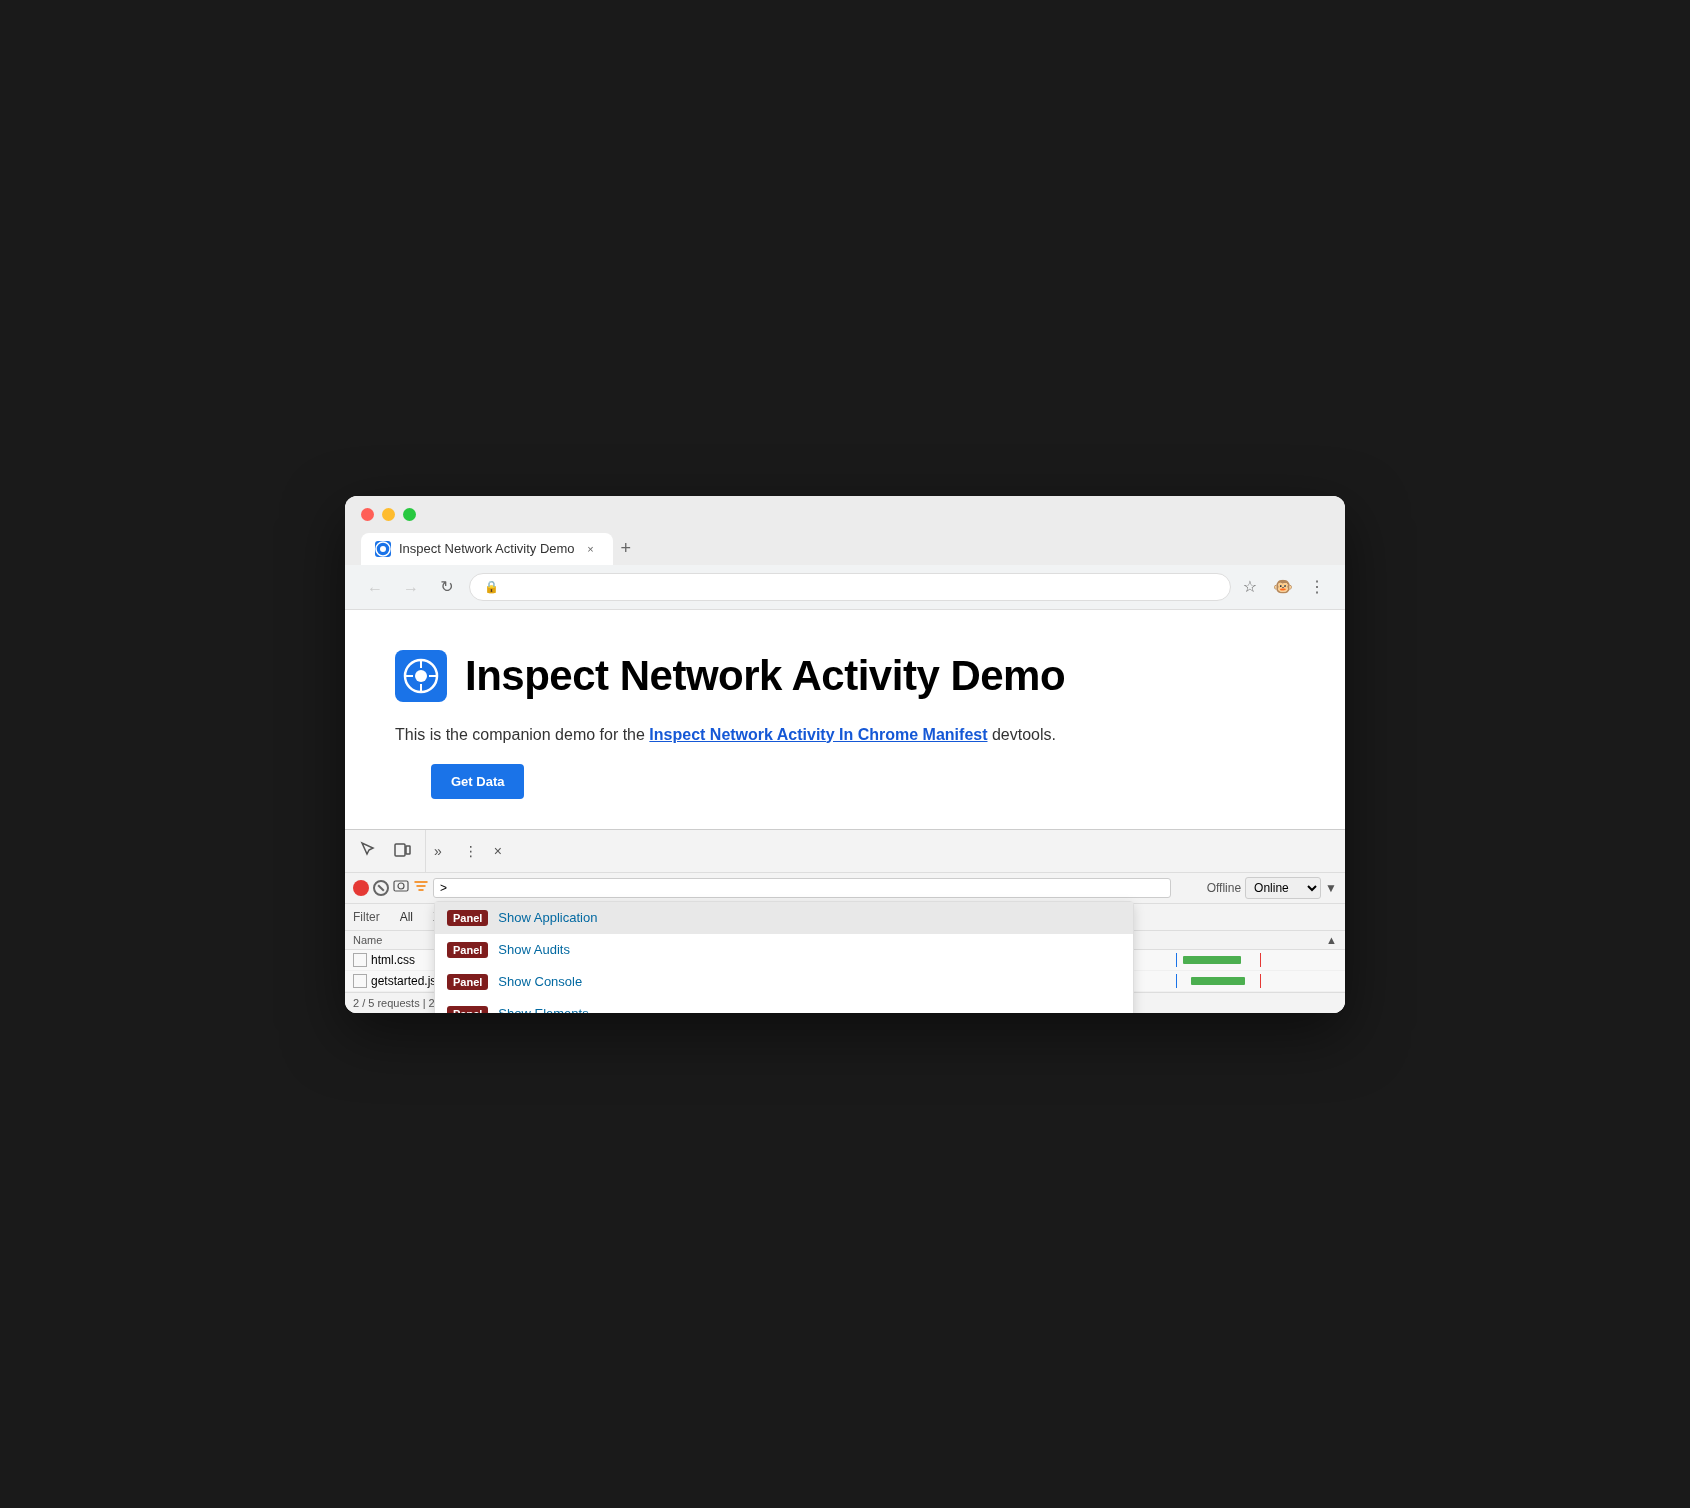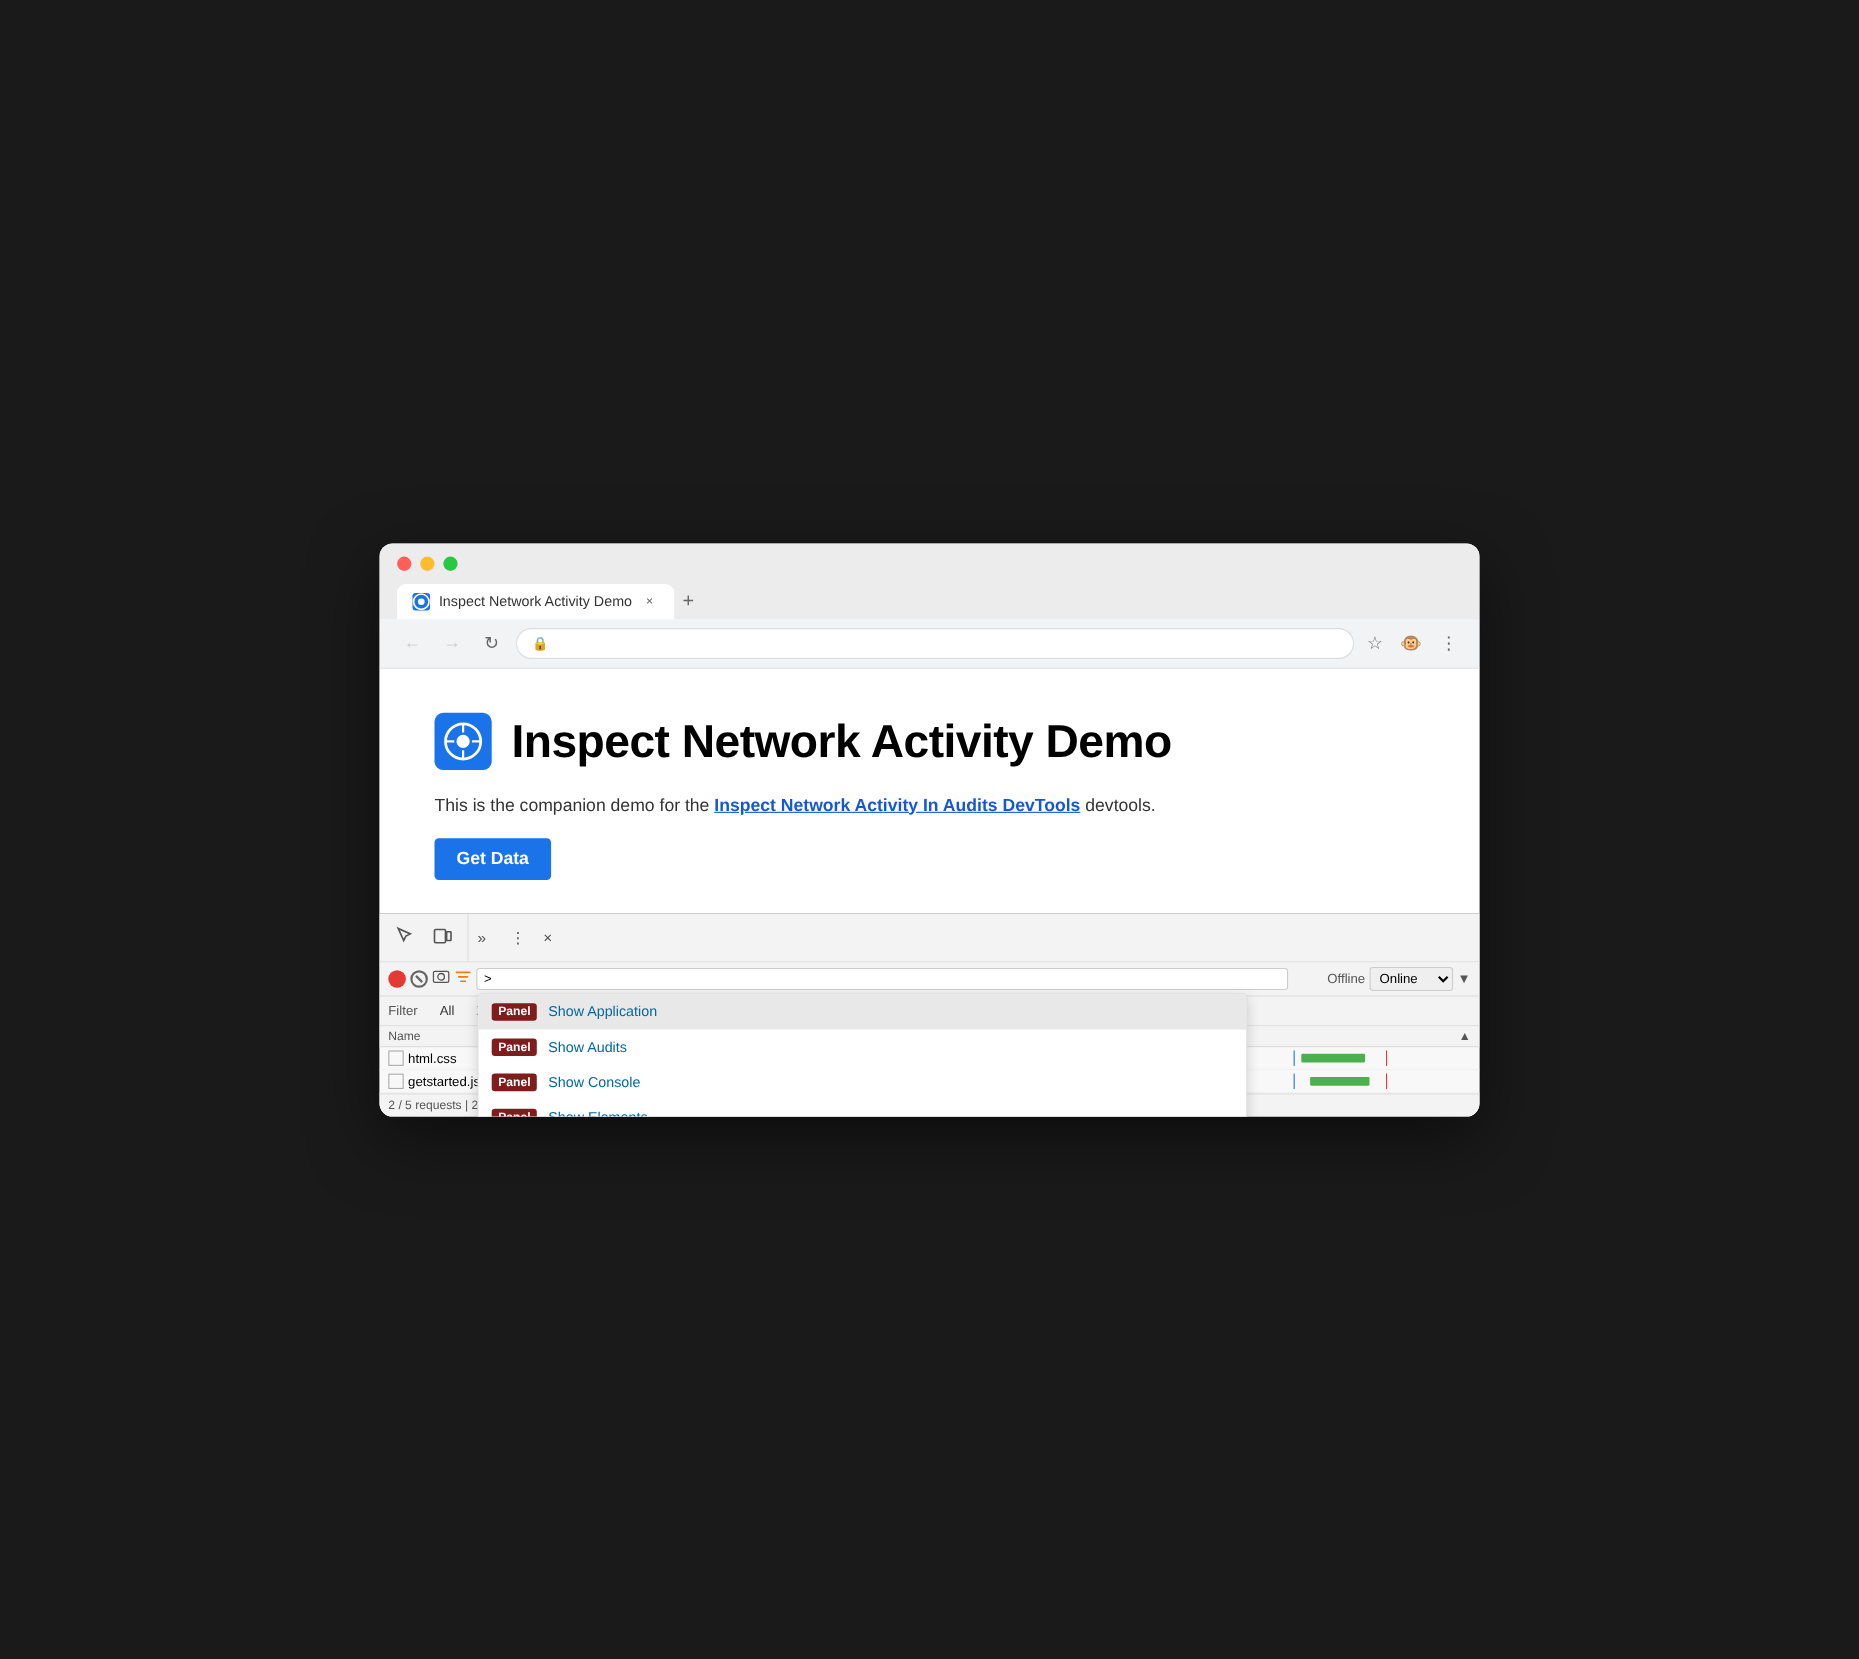--- a/index.html
+++ b/index.html
@@ -161,23 +161,24 @@
       color: #1558d6;
       text-decoration: underline;
       font-weight: 600;
     }
     .get-data-btn {
       background: #1a73e8;
       color: #fff;
       border: none;
       padding: 10px 20px;
       border-radius: 4px;
-      font-size: 16px;
+      font-size: 13px;
       font-weight: 600;
       cursor: pointer;
+      margin-left: 36px;
     }
     
     .devtools {
       background: #f8f8f8;
       border-top: 1px solid #ccc;
     }
     .devtools-toolbar {
       display: flex;
       align-items: center;
       background: #f3f3f3;
@@ -475,21 +476,21 @@
           <circle cx="18" cy="18" r="6" fill="white"></circle>
           <line x1="18" y1="2" x2="18" y2="10" stroke="white" stroke-width="2"></line>
           <line x1="18" y1="26" x2="18" y2="34" stroke="white" stroke-width="2"></line>
           <line x1="2" y1="18" x2="10" y2="18" stroke="white" stroke-width="2"></line>
           <line x1="26" y1="18" x2="34" y2="18" stroke="white" stroke-width="2"></line>
         </svg>
       </div>
       <h1 class="page-title">Inspect Network Activity Demo</h1>
     </div>
     <p class="page-description">
-      <span>This is the companion demo for the </span><a href="#">Inspect Network Activity In Audits DevTools</a><span> devtools.</span>
+      <span>This is the companion demo for the </span><a href="#">Inspect Network Activity In Chrome Manifest</a><span> devtools.</span>
     </p>
     <button class="get-data-btn">Get Data</button>
   </div>
 
   <div class="devtools">
 
     <div class="devtools-toolbar">
       <div class="devtools-inspect-btns">
         <div class="devtools-inspect-btn">
           <svg width="18" height="18" viewBox="0 0 18 18" fill="none">

